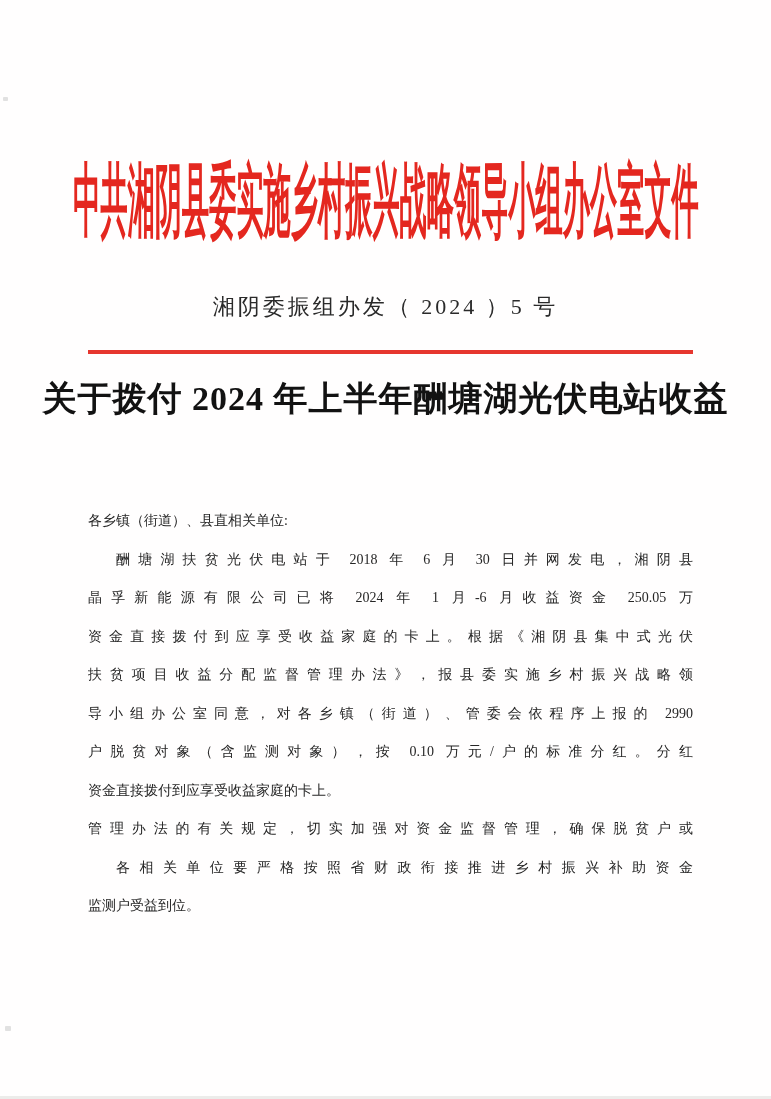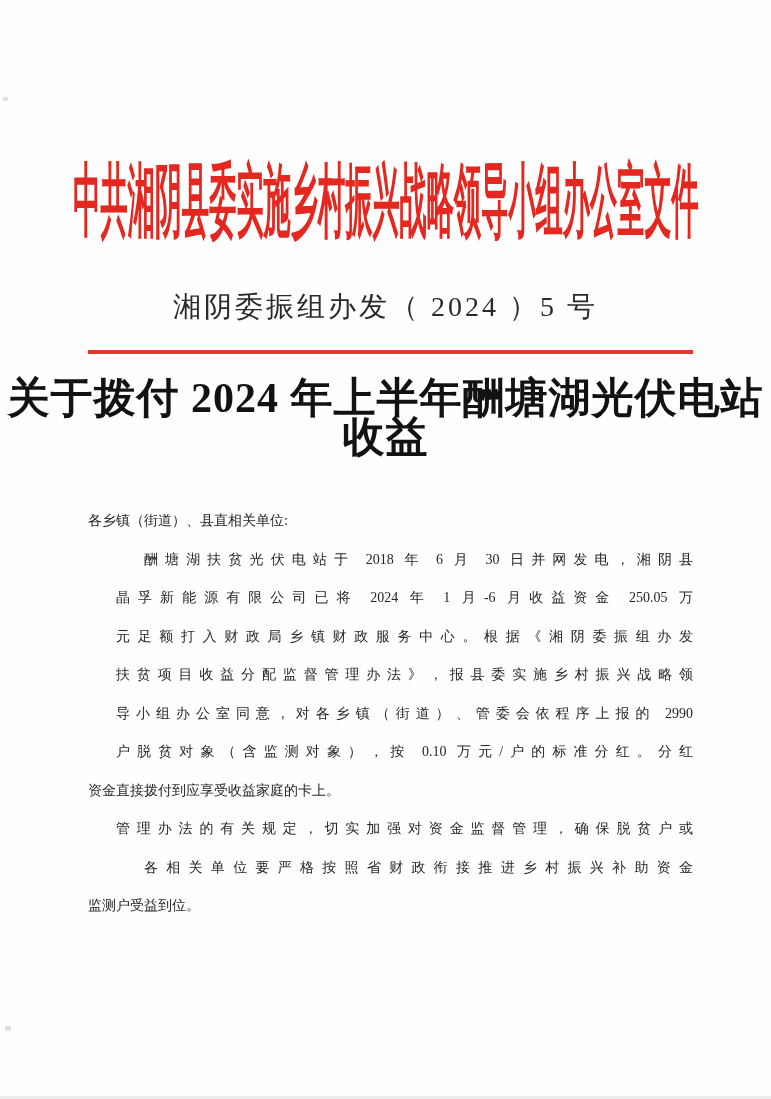--- a/index.html
+++ b/index.html
@@ -40,21 +40,21 @@
     transform-origin: center;
     letter-spacing: 0;
   }
   
   .doc-number {
     position: absolute;
     top: 291px;
     left: 0;
     width: 771px;
     text-align: center;
-    font-size: 28px;
+    font-size: 22px;
     line-height: 32px;
     letter-spacing: 3px;
     color: #2a2a2a;
   }
   
   .red-rule {
     position: absolute;
     top: 350px;
     left: 88px;
     width: 605px;
@@ -62,21 +62,21 @@
     background: var(--rule-red, #e6362e);
   }
   
   .doc-title {
     position: absolute;
     top: 379px;
     left: 0;
     width: 771px;
     margin: 0;
     text-align: center;
-    font-size: 42px;
+    font-size: 34px;
     line-height: 39px;
     font-weight: bold;
     letter-spacing: 1px;
     color: #121212;
   }
   
   .body-block {
     position: absolute;
     top: 502px;
     left: 88px;
@@ -87,21 +87,20 @@
   }
   .body-line {
     display: block;
     height: 38.5px;
     overflow: visible;
   }
   .body-line.justify {
     text-align: justify;
     text-align-last: justify;
     text-justify: inter-character;
-    margin-left: 28px;
   }
   .body-line.indent {
     text-indent: 2em;
   }
   
   .speck {
     position: absolute;
     background: #c9c9c9;
     opacity: 0.55;
     border-radius: 1px;
@@ -123,21 +122,21 @@
   <div class="red-rule"></div>
 
   <h1 class="doc-title">
     <span>关于拨付 2024 年上半年酬塘湖光伏电站收益</span><br>
   </h1>
 
   <div class="body-block">
     <span class="body-line">各乡镇（街道）、县直相关单位:</span>
     <span class="body-line justify indent">酬塘湖扶贫光伏电站于 2018 年 6 月 30 日并网发电，湘阴县</span>
     <span class="body-line justify">晶孚新能源有限公司已将 2024 年 1 月-6 月收益资金 250.05 万</span>
-    <span class="body-line justify">元足额打入财政局乡镇财政服务中心。根据《湘阴委振组办发</span>
+    <span class="body-line justify">资金直接拨付到应享受收益家庭的卡上。根据《湘阴县集中式光伏</span>
     <span class="body-line justify">扶贫项目收益分配监督管理办法》，报县委实施乡村振兴战略领</span>
     <span class="body-line justify">导小组办公室同意，对各乡镇（街道）、管委会依程序上报的 2990</span>
     <span class="body-line justify">户脱贫对象（含监测对象），按 0.10 万元/户的标准分红。分红</span>
     <span class="body-line">资金直接拨付到应享受收益家庭的卡上。</span>
     <span class="body-line justify">管理办法的有关规定，切实加强对资金监督管理，确保脱贫户或</span>
     <span class="body-line justify indent">各相关单位要严格按照省财政衔接推进乡村振兴补助资金</span>
     <span class="body-line">监测户受益到位。</span>
   </div>
 
   <div class="speck speck-1"></div>

